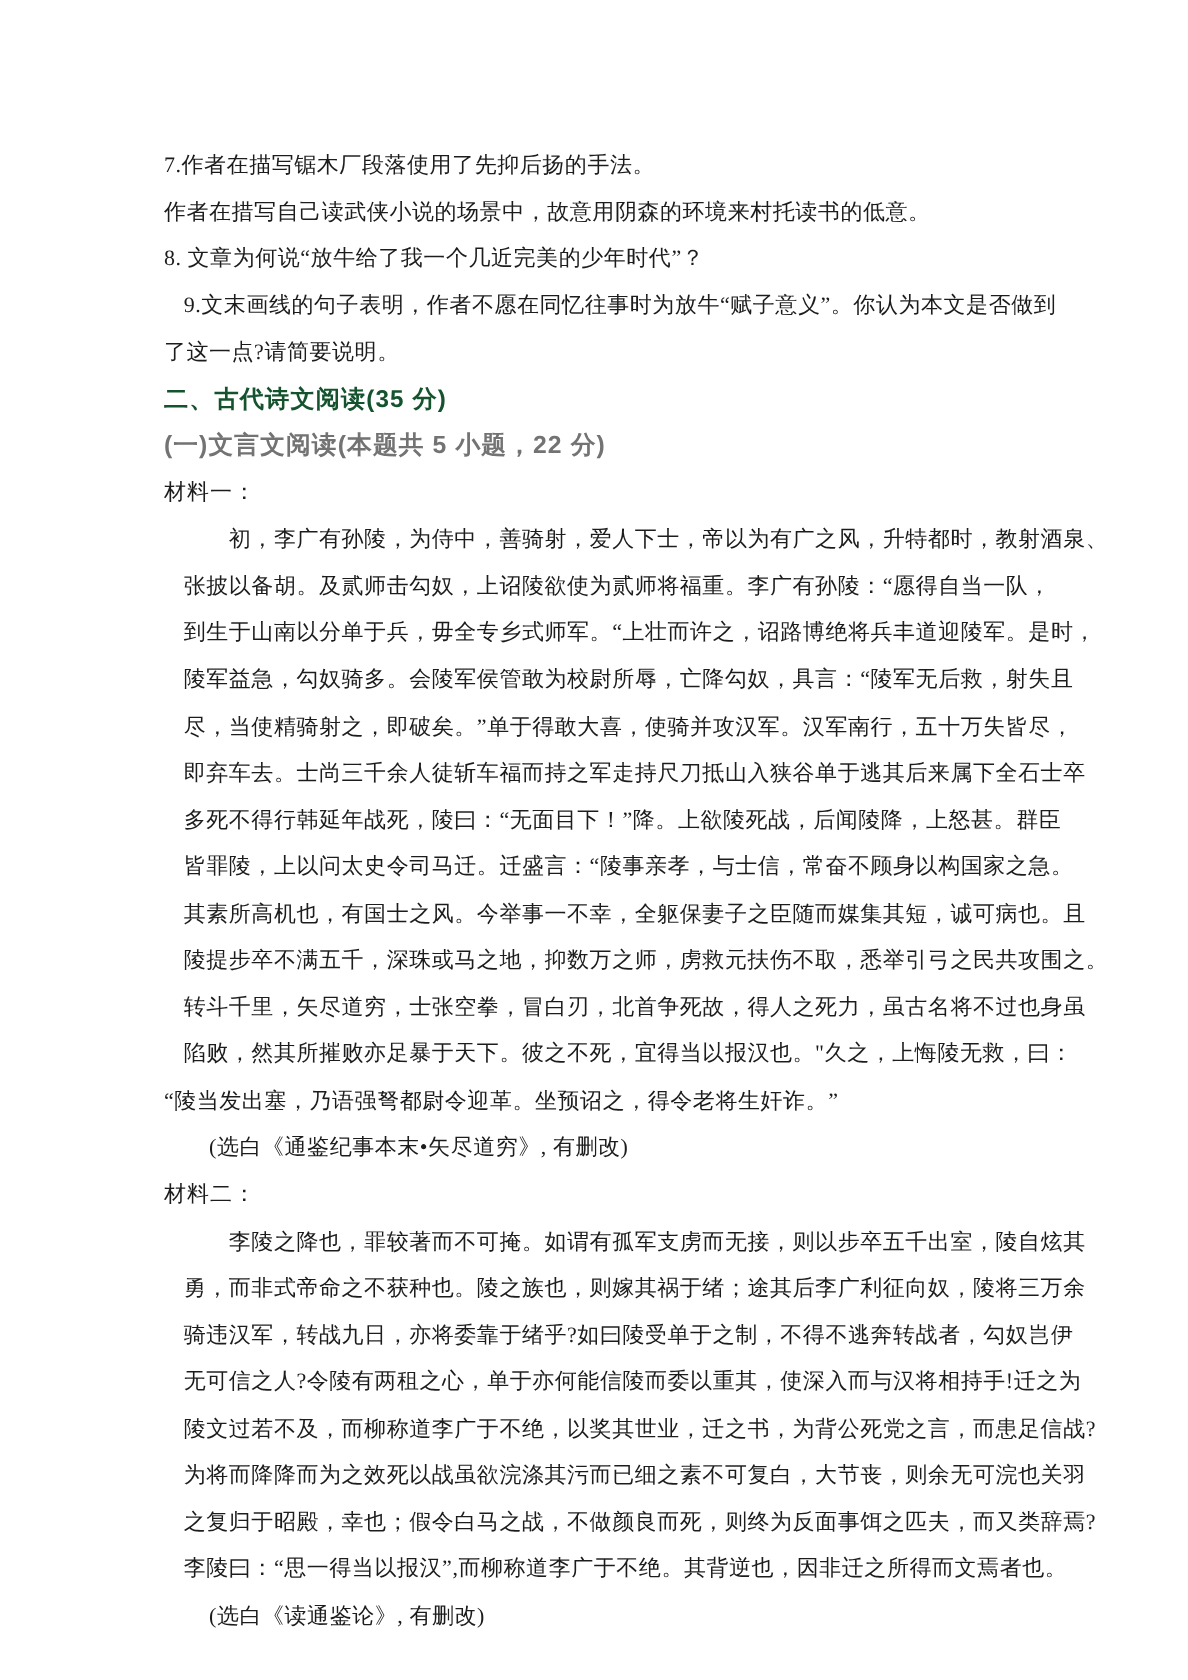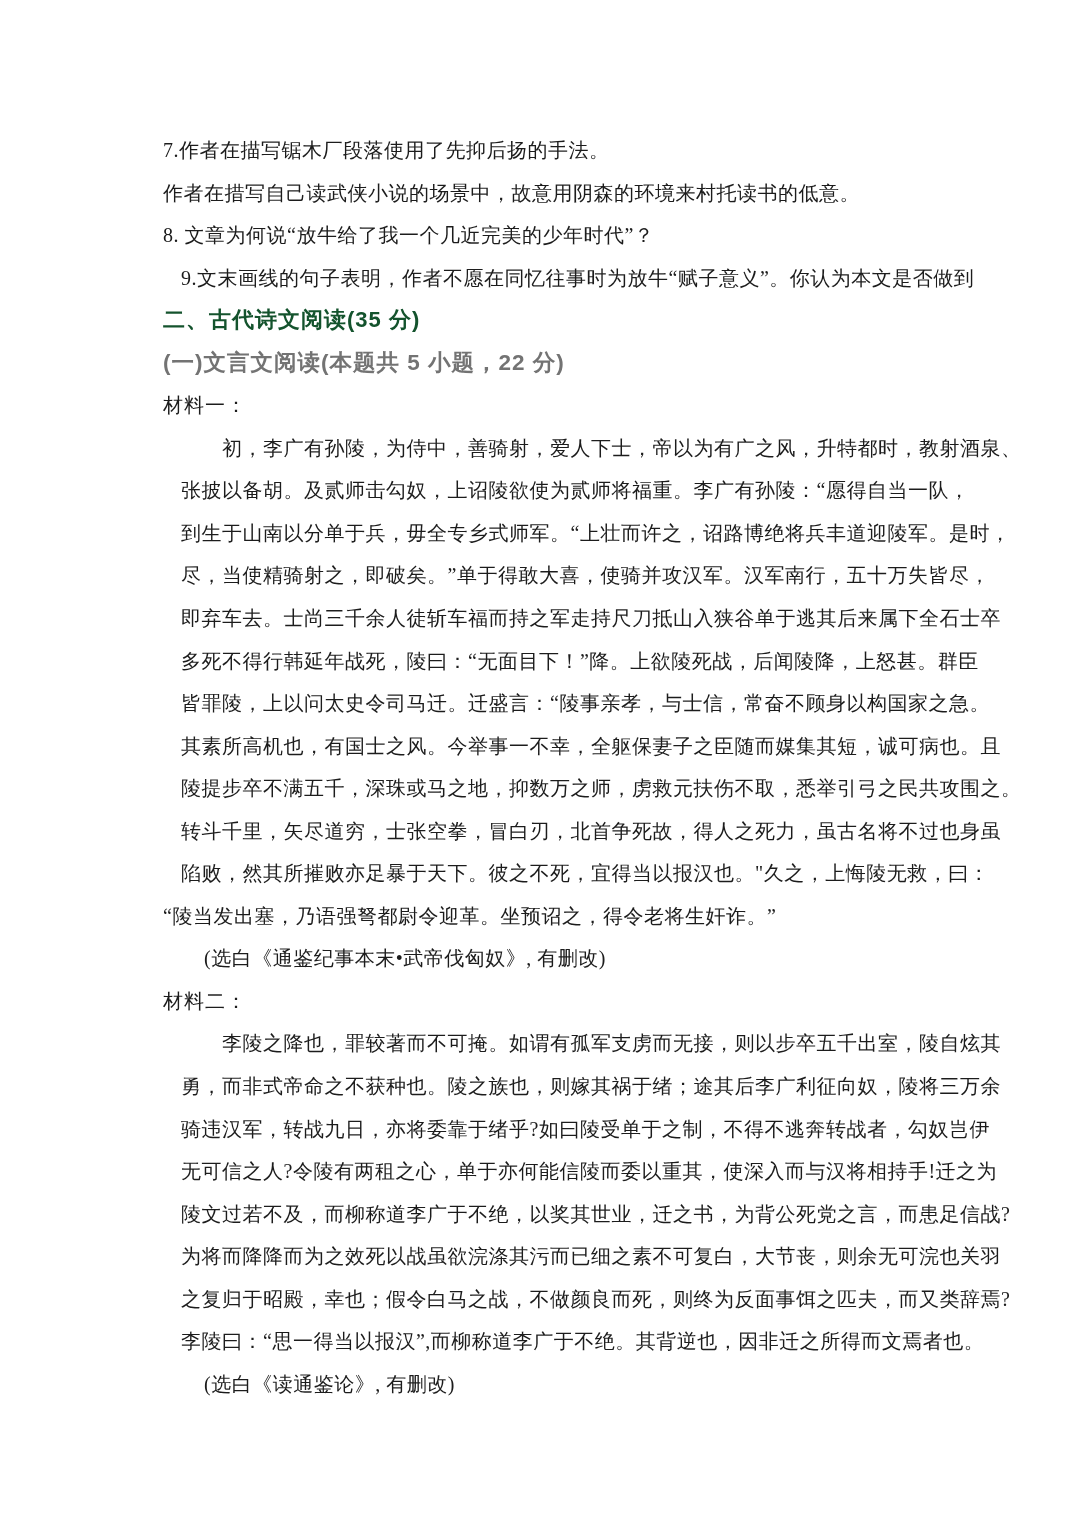--- a/index.html
+++ b/index.html
@@ -6,21 +6,21 @@
   body{
     width:1080px;height:1527px;
     background:#ffffff;
     position:relative;
     overflow:hidden;
     font-family:"Liberation Serif", serif;
     color:#1c1c1c;
   }
   .doc{
     position:absolute;
-    left:163px;
+    left:149px;
     top:129px;
     width:762px;
   }
   .line{
     height:42.55px;
     line-height:42.55px;
     font-size:20px;
     white-space:nowrap;
     letter-spacing:0.5px;
   }
@@ -49,38 +49,40 @@
   .label{ letter-spacing:1px; }
 </style>
 </head>
 <body>
 
 <div class="doc">
   <div class="line">7.作者在描写锯木厂段落使用了先抑后扬的手法。</div>
   <div class="line">作者在措写自己读武侠小说的场景中，故意用阴森的环境来村托读书的低意。</div>
   <div class="line">8. 文章为何说“放牛给了我一个几近完美的少年时代”？</div>
   <div class="line j">9.文末画线的句子表明，作者不愿在同忆往事时为放牛“赋子意义”。你认为本文是否做到</div>
+  <div class="line">了这一点?请简要说明。</div>
 
   <div class="line h1">二、古代诗文阅读(35 分)</div>
   <div class="line h2">(一)文言文阅读(本题共 5 小题，22 分)</div>
 
   <div class="line label">材料一：</div>
   <div class="line j indent">初，李广有孙陵，为侍中，善骑射，爱人下士，帝以为有广之风，升特都时，教射酒泉、</div>
   <div class="line j">张披以备胡。及贰师击勾奴，上诏陵欲使为贰师将福重。李广有孙陵：“愿得自当一队，</div>
   <div class="line j">到生于山南以分单于兵，毋全专乡式师军。“上壮而许之，诏路博绝将兵丰道迎陵军。是时，</div>
+  <div class="line j">陵军益急，勾奴骑多。会陵军侯管敢为校尉所辱，亡降勾奴，具言：“陵军无后救，射失且</div>
   <div class="line j">尽，当使精骑射之，即破矣。”单于得敢大喜，使骑并攻汉军。汉军南行，五十万失皆尽，</div>
   <div class="line j">即弃车去。士尚三千余人徒斩车福而持之军走持尺刀抵山入狭谷单于逃其后来属下全石士卒</div>
   <div class="line j">多死不得行韩延年战死，陵曰：“无面目下！”降。上欲陵死战，后闻陵降，上怒甚。群臣</div>
   <div class="line j">皆罪陵，上以问太史令司马迁。迁盛言：“陵事亲孝，与士信，常奋不顾身以构国家之急。</div>
   <div class="line j">其素所高机也，有国士之风。今举事一不幸，全躯保妻子之臣随而媒集其短，诚可病也。且</div>
   <div class="line j">陵提步卒不满五千，深珠或马之地，抑数万之师，虏救元扶伤不取，悉举引弓之民共攻围之。</div>
   <div class="line j">转斗千里，矢尽道穷，士张空拳，冒白刃，北首争死故，得人之死力，虽古名将不过也身虽</div>
   <div class="line j">陷败，然其所摧败亦足暴于天下。彼之不死，宜得当以报汉也。"久之，上悔陵无救，曰：</div>
   <div class="line">“陵当发出塞，乃语强弩都尉令迎革。坐预诏之，得令老将生奸诈。”</div>
-  <div class="line src">(选白《通鉴纪事本末•武帝伐匈奴》, 有删改)</div>
+  <div class="line src">(选白《通鉴纪事本末•矢尽道穷》, 有删改)</div>
 
   <div class="line label">材料二：</div>
   <div class="line j indent">李陵之降也，罪较著而不可掩。如谓有孤军支虏而无接，则以步卒五千出室，陵自炫其</div>
   <div class="line j">勇，而非式帝命之不获种也。陵之族也，则嫁其祸于绪；途其后李广利征向奴，陵将三万余</div>
   <div class="line j">骑违汉军，转战九日，亦将委靠于绪乎?如曰陵受单于之制，不得不逃奔转战者，勾奴岂伊</div>
   <div class="line j">无可信之人?令陵有两租之心，单于亦何能信陵而委以重其，使深入而与汉将相持手!迁之为</div>
   <div class="line j">陵文过若不及，而柳称道李广于不绝，以奖其世业，迁之书，为背公死党之言，而患足信战?</div>
   <div class="line j">为将而降降而为之效死以战虽欲浣涤其污而已细之素不可复白，大节丧，则余无可浣也关羽</div>
   <div class="line j">之复归于昭殿，幸也；假令白马之战，不做颜良而死，则终为反面事饵之匹夫，而又类辞焉?</div>
   <div class="line j">李陵曰：“思一得当以报汉”,而柳称道李广于不绝。其背逆也，因非迁之所得而文焉者也。</div>

